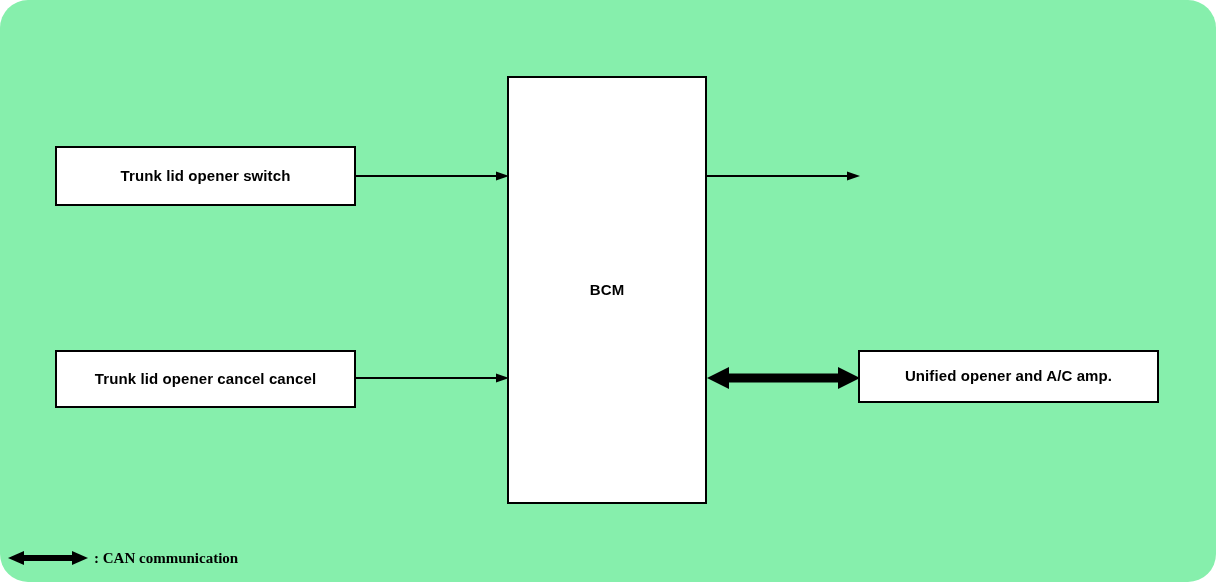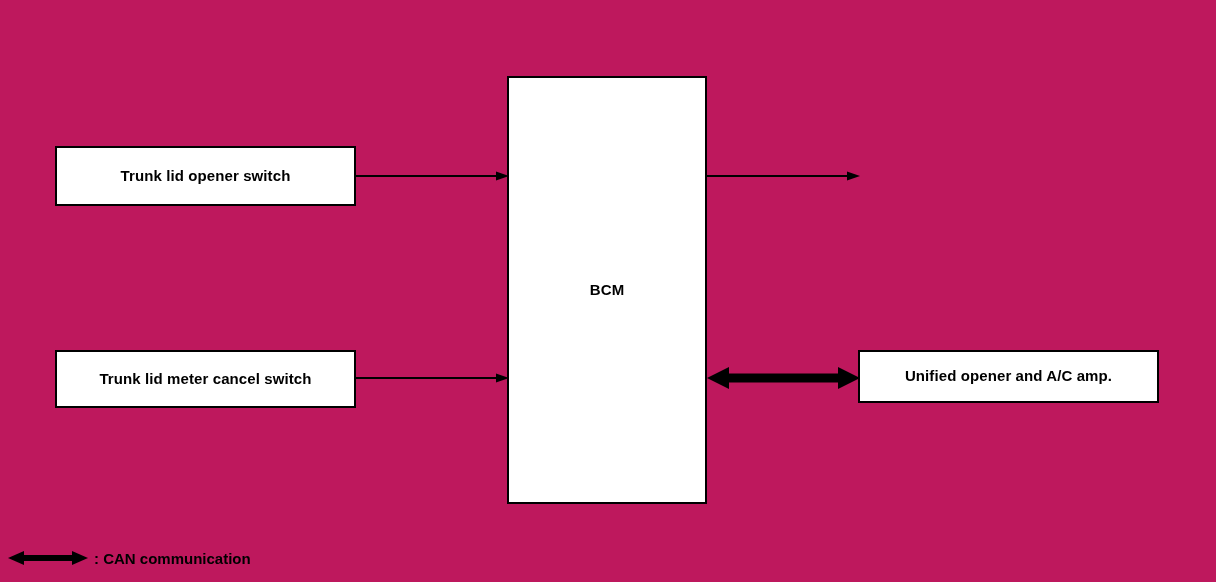--- a/index.html
+++ b/index.html
@@ -7,22 +7,23 @@
     padding: 0;
     background: #ffffff;
   }
   body {
     font-family: "Liberation Sans", sans-serif;
   }
   #diagram-canvas {
     position: relative;
     width: 1216px;
     height: 582px;
-    background: #be185d;
+    background: #86efac;
     overflow: hidden;
+    border-radius: 28px;
   }
   .node-box {
     position: absolute;
     box-sizing: border-box;
     border: 2px solid #000000;
     background: #ffffff;
     display: flex;
     align-items: center;
     justify-content: center;
     text-align: center;
@@ -68,20 +69,21 @@
 
   
   #legend {
     position: absolute;
     left: 8px;
     top: 544px;
     display: flex;
     align-items: center;
     gap: 0px;
     height: 28px;
+    font-family: Liberation Serif, serif;
   }
   #legend-arrow-icon {
     width: 80px;
     height: 24px;
     flex: none;
   }
   #legend-arrow-icon svg { display: block; overflow: visible; }
   #legend-label {
     font-size: 15px;
     font-weight: 600;
@@ -93,21 +95,21 @@
 </head>
 <body>
 
 <div id="diagram-canvas">
 
   <div class="node-box" id="box-trunk-lid-opener-switch">
     <span>Trunk lid opener switch</span>
   </div>
 
   <div class="node-box" id="box-trunk-lid-opener-cancel-switch">
-    <span>Trunk lid meter cancel switch</span>
+    <span>Trunk lid opener cancel cancel</span>
   </div>
 
   <div class="node-box tall" id="box-bcm">
     <span>BCM</span>
   </div>
 
 
   <div class="node-box" id="box-unified-meter">
     <span>Unified opener and A/C amp.</span>
   </div>

